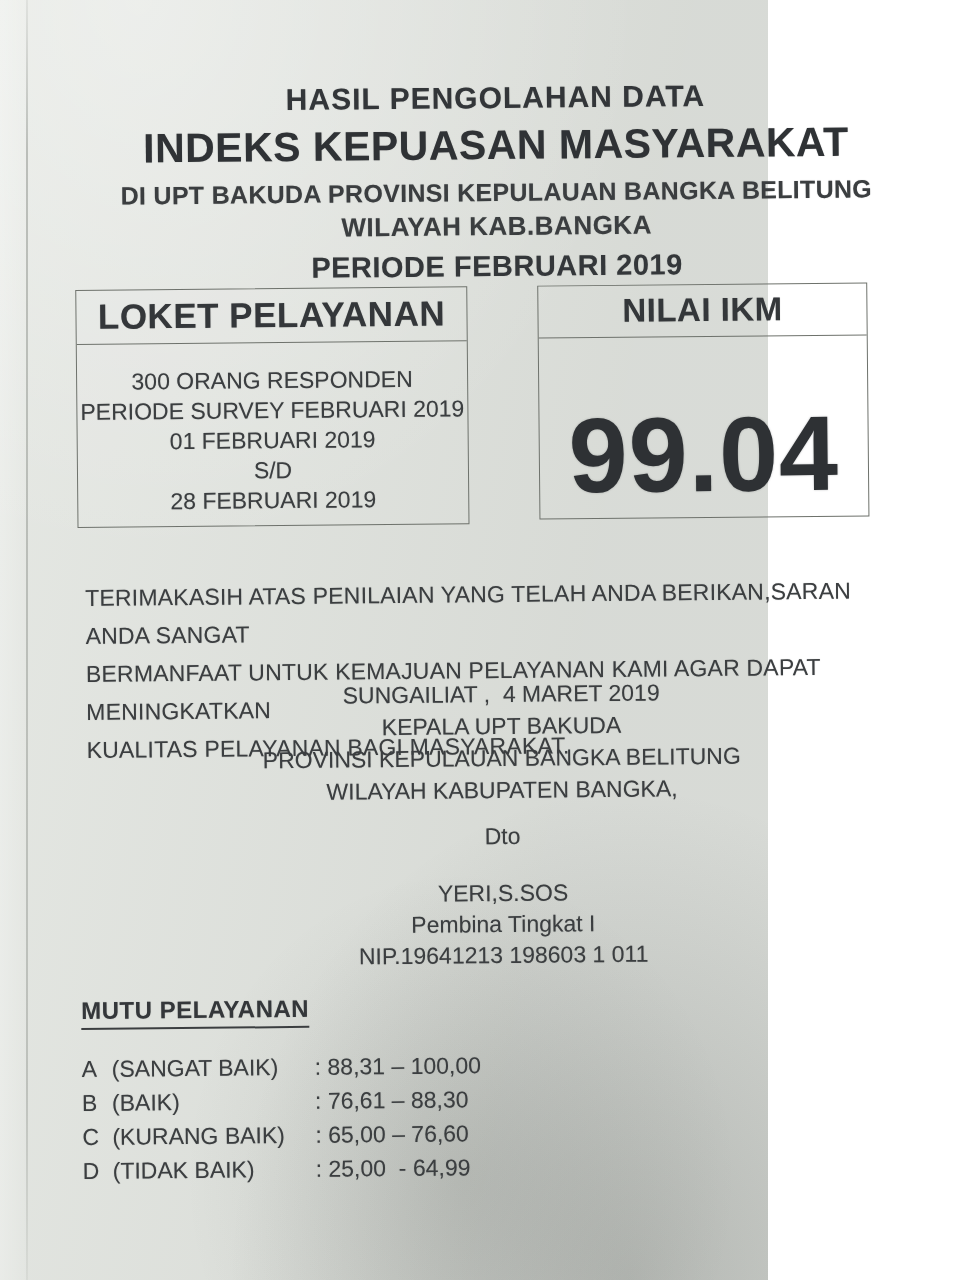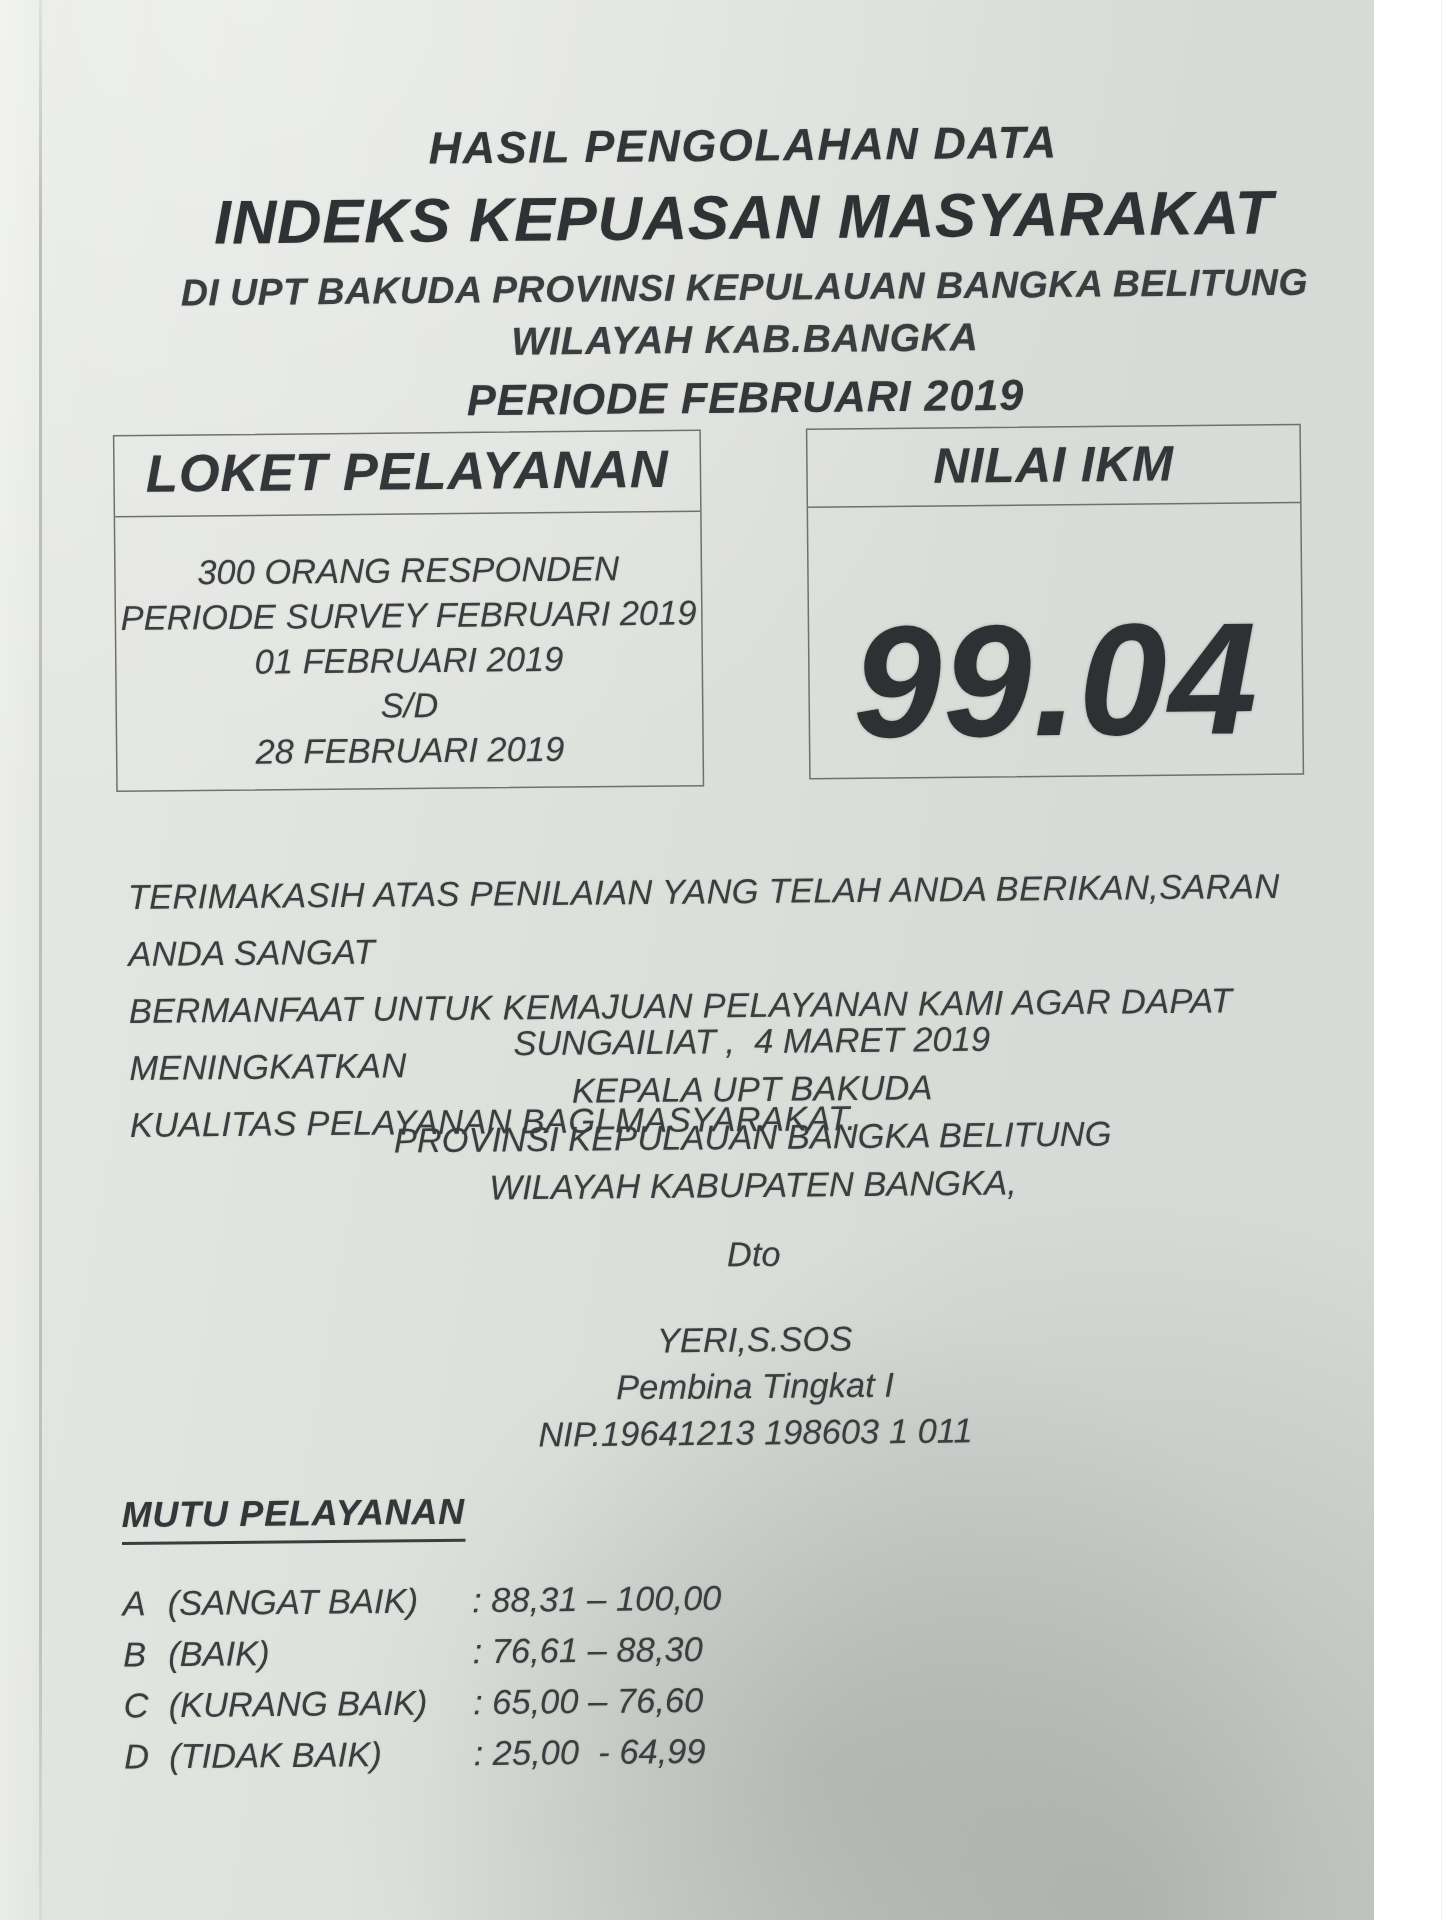--- a/index.html
+++ b/index.html
@@ -1,27 +1,26 @@
 <!DOCTYPE html>
 <html><head>
 <meta charset="utf-8">
 <style>
   * { margin:0; padding:0; box-sizing:border-box; }
   html,body { width:961px; height:1280px; overflow:hidden; }
   body { font-family:"Liberation Sans", sans-serif; }
 
   .photo {
-    position:relative; width:916px; height:1280px;
+    position:relative; width:768px; height:1280px;
     background:
       radial-gradient(120% 80% at 18% 0%, rgba(255,255,255,0.35), rgba(255,255,255,0) 55%),
       radial-gradient(95% 70% at 82% 100%, rgba(35,40,35,0.20), rgba(35,40,35,0) 55%),
       radial-gradient(60% 40% at 60% 92%, rgba(35,40,35,0.10), rgba(35,40,35,0) 60%),
       linear-gradient(100deg, rgba(255,255,255,0.10) 0%, rgba(0,0,0,0.05) 70%),
       #e3e6e1;
-    font-style: italic;
   }
   .edge-strip {
     position:absolute; left:0; top:0; bottom:0; width:26px;
     background:linear-gradient(to right, rgba(255,255,255,0.28), rgba(255,255,255,0.08));
   }
   .edge-line {
     position:absolute; left:26px; top:0; bottom:0; width:2px;
     background:linear-gradient(to bottom,
       rgba(108,113,106,0.10), rgba(108,113,106,0.38) 12%,
       rgba(108,113,106,0.30) 85%, rgba(108,113,106,0.08));

